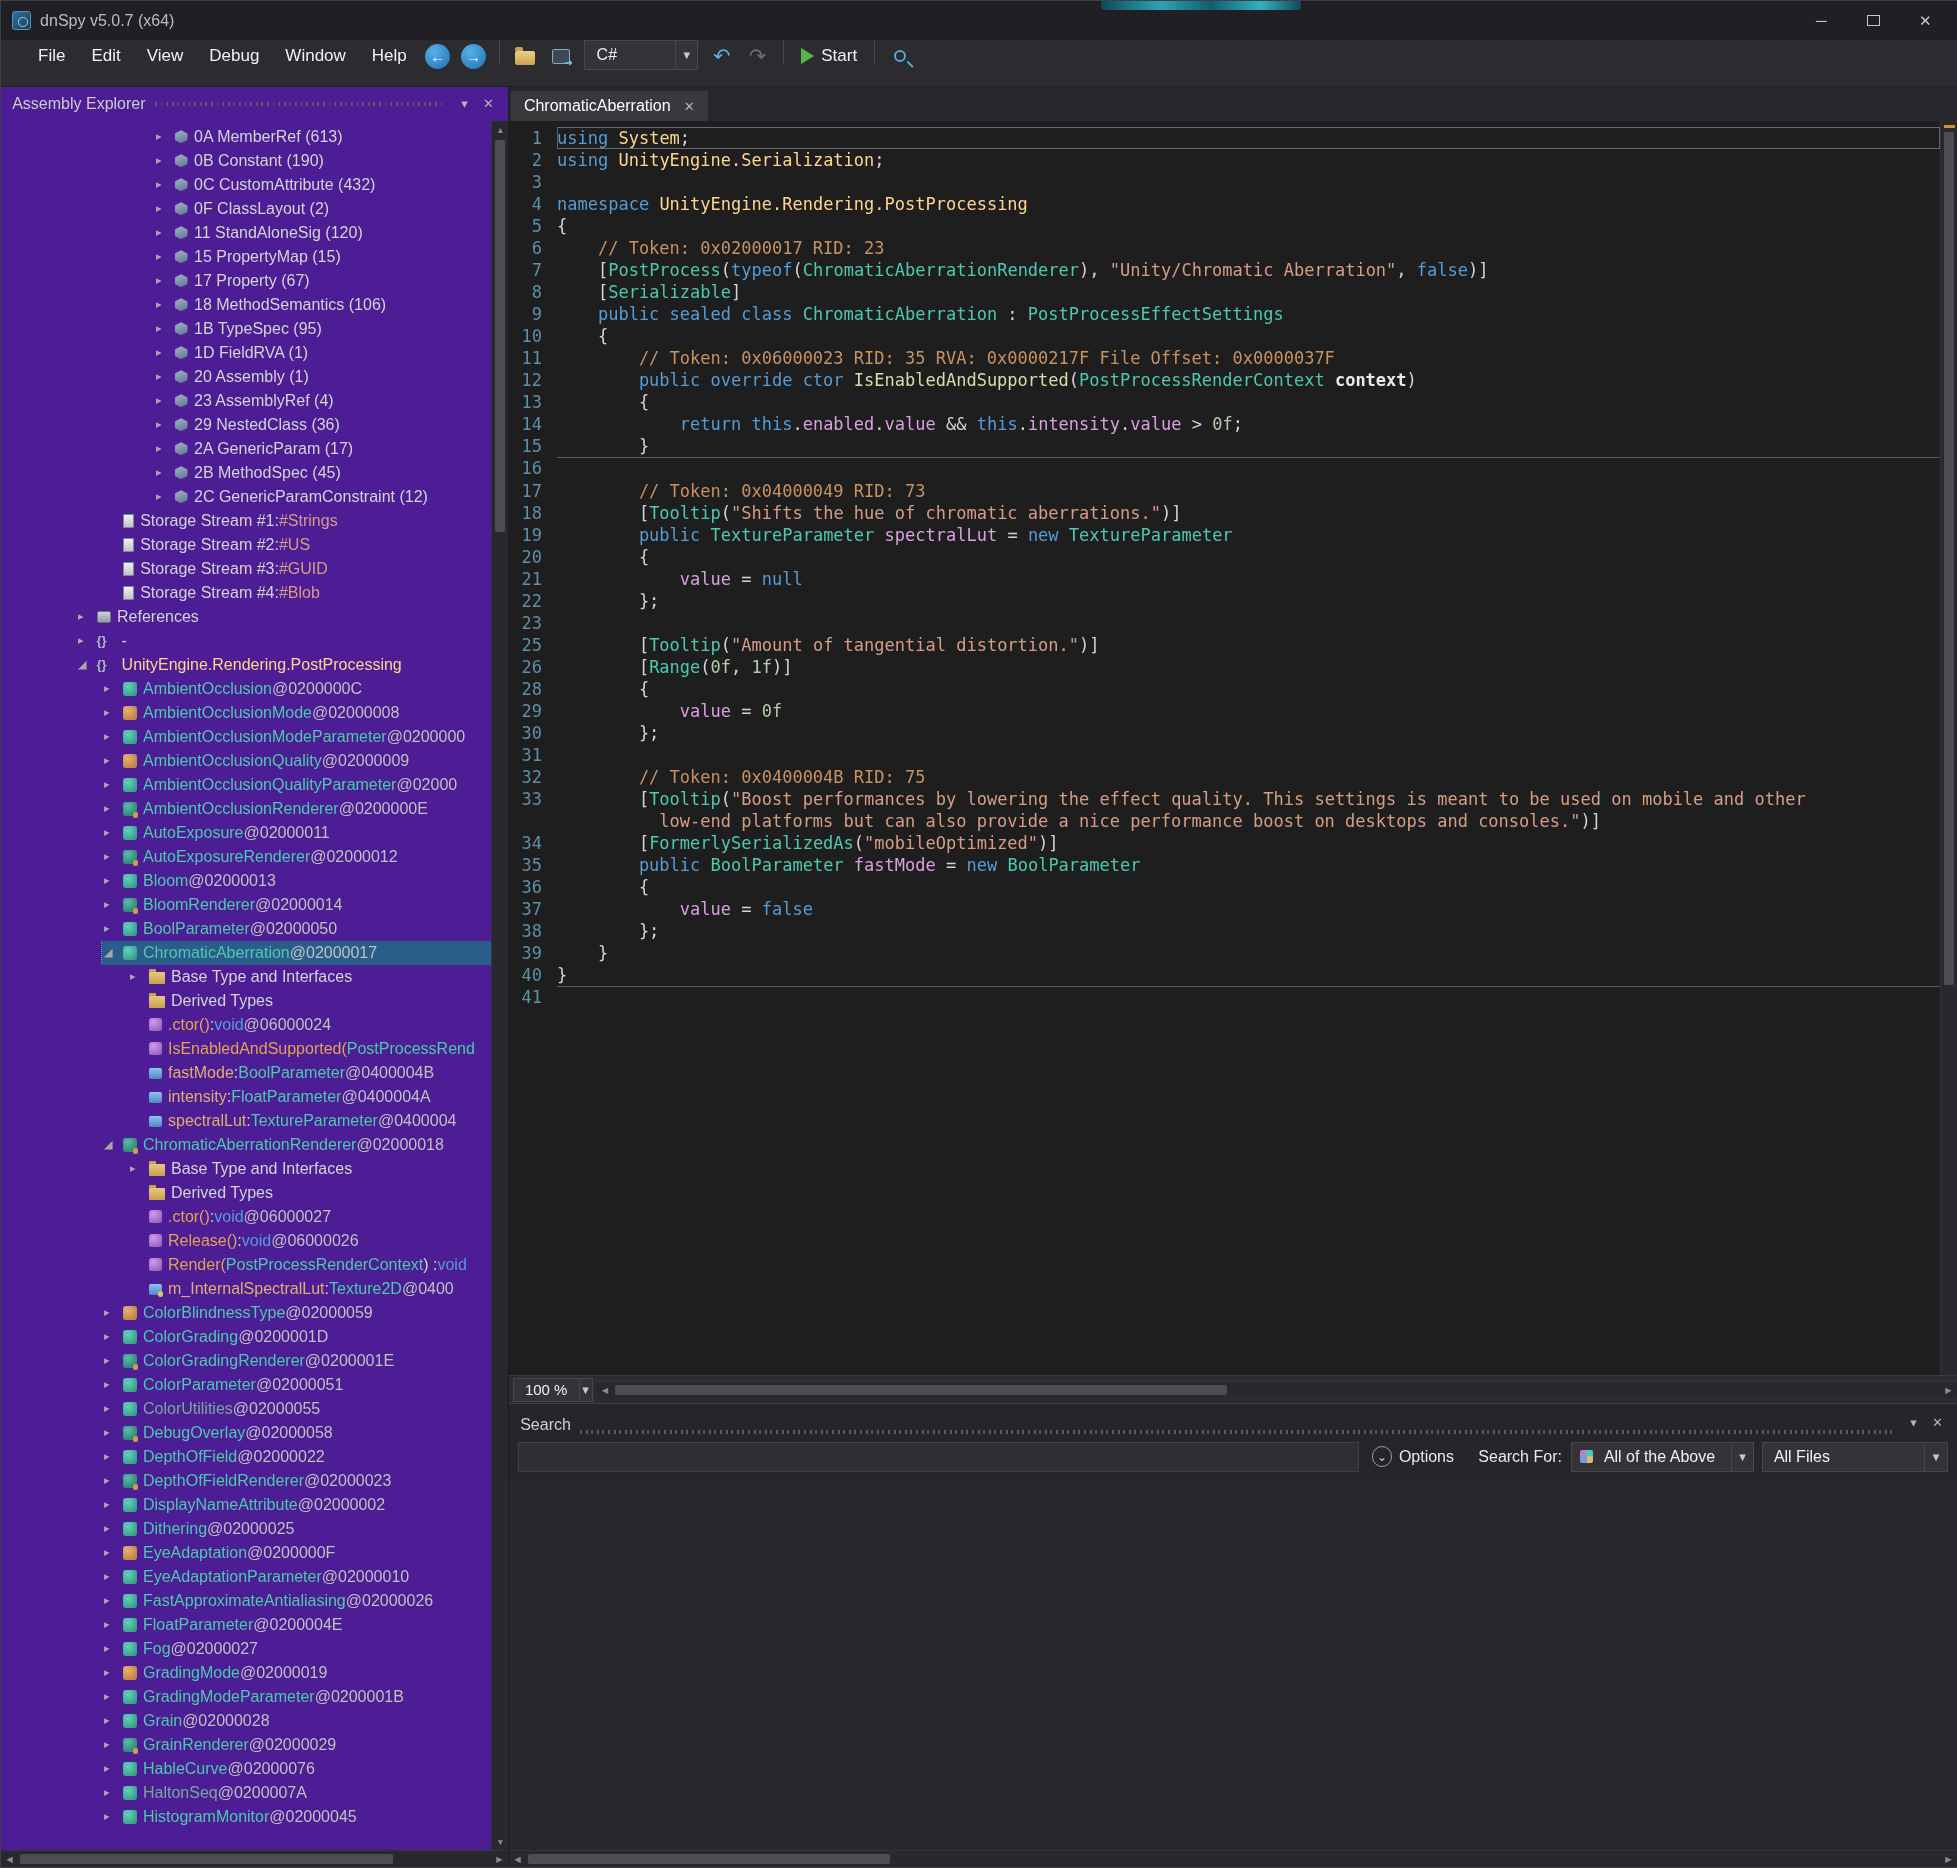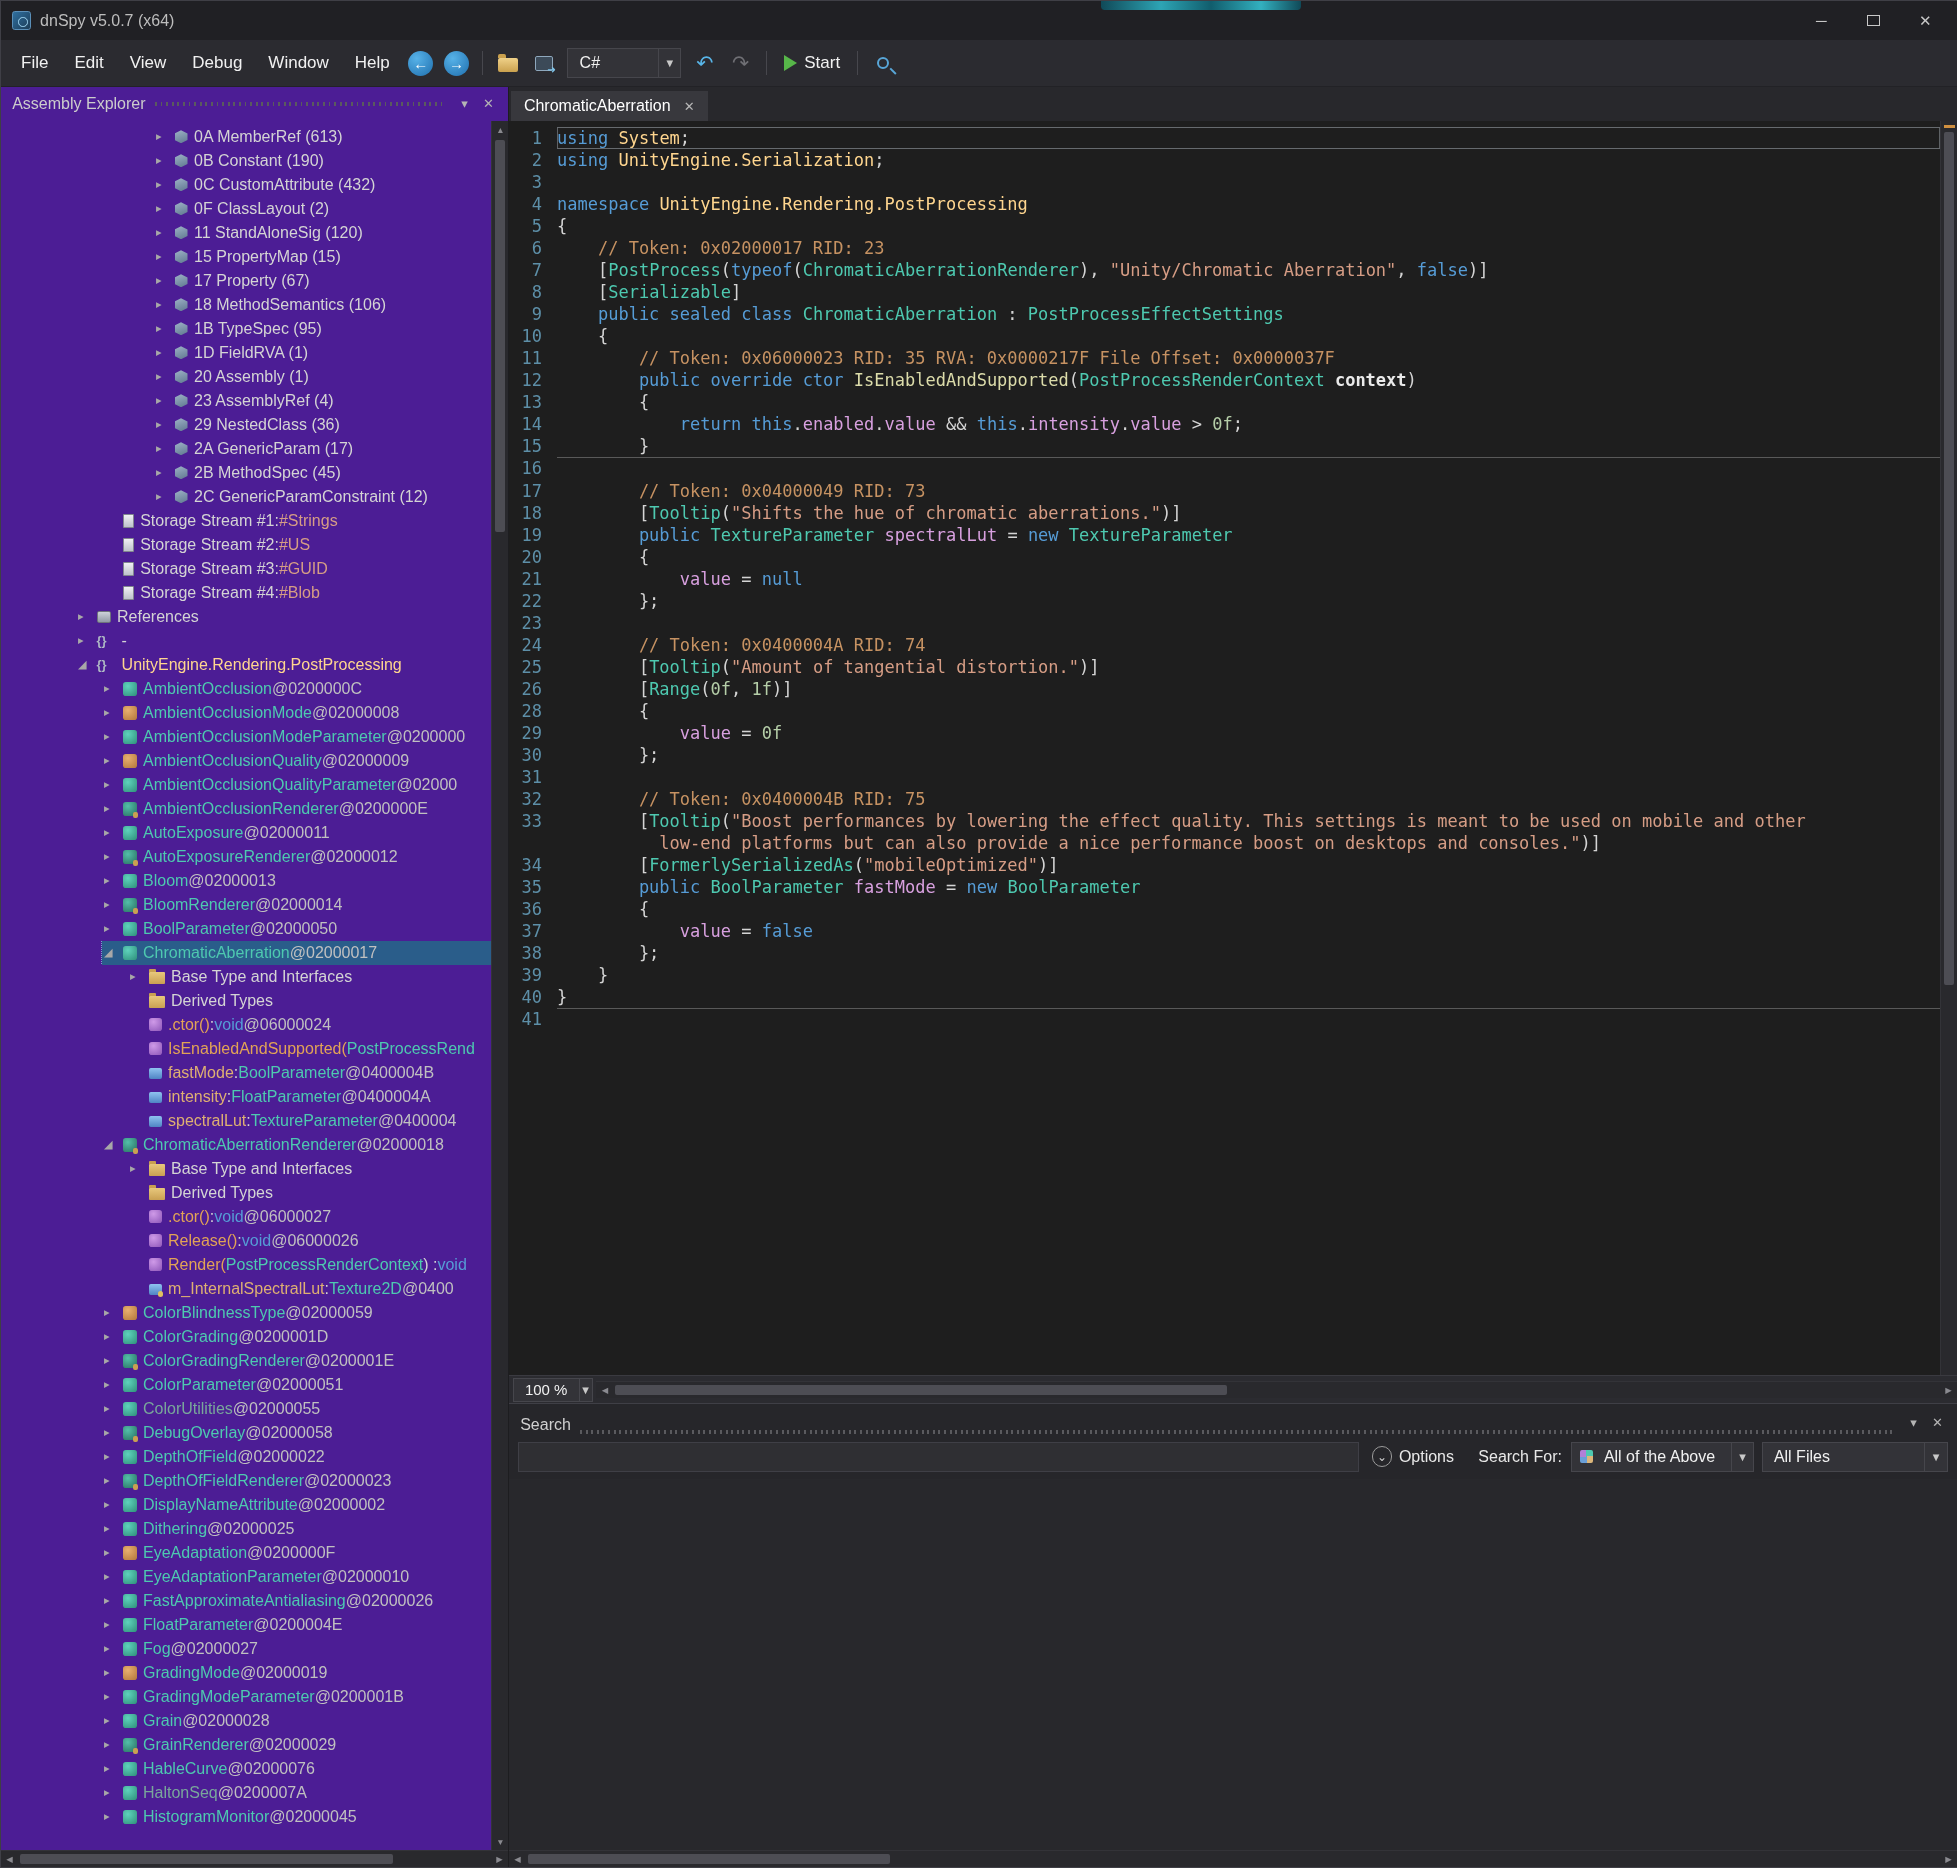--- a/index.html
+++ b/index.html
@@ -11,21 +11,21 @@
   .titlebar { height:39px; background:#202024; display:flex; align-items:center; padding:0 5.6px 0 11.2px; flex:none; position:relative; }
   .app-icon { width:18.6px; height:18.6px; margin-right:9.3px; border-radius:2.8px; background:linear-gradient(135deg,#2f6f9f,#1d3d57); border:0.9px solid #5a8fb8; position:relative; }
   .app-icon::after{ content:""; position:absolute; right:1.9px; bottom:1.9px; width:7.5px; height:7.5px; border:1.9px solid #9fd4f0; border-radius:50%; }
   .titlebar .title { color:#bdbdbd; font-size:16px; }
   .bg-fragment { position:absolute; left:1100px; top:0; width:200px; height:9.3px; background:linear-gradient(90deg,#0e4e5e,#2fb3c4 30%,#0f6475 55%,#35c0d0 80%,#0e4e5e); border-radius:0 0 3.7px 3.7px; opacity:.9; }
   .win-btns { margin-left:auto; display:flex; }
   .win-btn { width:52px; height:34px; display:flex; align-items:center; justify-content:center; color:#c8c8c8; font-size:15px; }
   .win-btn .maxbox { width:13px; height:11.2px; border:0.9px solid #c8c8c8; display:inline-block; }
 
   
-  .menubar { height:47px; background:#2b2b30; display:flex; align-items:center; padding:0 7px; flex:none; border-bottom:0.9px solid #222226; }
+  .menubar { height:47px; background:#2b2b30; display:flex; align-items:flex-start; padding:0 24px; flex:none; border-bottom:0.9px solid #222226; }
   .menu-item { color:#f1f1f1; font-size:17px; padding:5.6px 13px; cursor:default; }
   .tb-sep { width:0.9px; height:24px; background:#47474d; margin:0 7.5px; }
   .tb-btn { width:32px; height:32px; display:flex; align-items:center; justify-content:center; margin:0 1.9px; border-radius:2.8px; }
   .nav-circle { width:25px; height:25px; border-radius:50%; background:radial-gradient(circle at 35% 30%,#57b2e8,#1f6fae); color:#fff; display:flex; align-items:center; justify-content:center; font-size:15px; font-weight:bold; }
   .folder-ic { width:20.5px; height:14px; background:linear-gradient(#efd189,#caa14e); border-radius:1.9px; position:relative; margin-top:3.7px; }
   .folder-ic::before { content:""; position:absolute; top:-3.7px; left:0; width:8.4px; height:3.7px; background:#caa14e; border-radius:1.9px 1.9px 0 0; }
   .winarrow-ic { width:18.6px; height:15px; border:1.9px solid #8fa8bd; background:#3c4a58; border-radius:1.9px; position:relative; }
   .winarrow-ic::after { content:"➜"; position:absolute; right:-3.7px; bottom:-5.6px; font-size:10.3px; color:#7fc3e8; }
   .combo { display:flex; align-items:center; background:#333338; border:0.9px solid #46464c; height:30px; color:#f1f1f1; font-size:16px; }
   .combo .combo-text { padding:0 11.2px; flex:1; white-space:nowrap; }
@@ -858,24 +858,20 @@
             </div>
             <div class="crow">
               <span class="ln">22</span>
               <span class="cc"><span class="tab-ind"></span><span class="tab-ind"></span><span class="tk-p">};</span></span>
             </div>
             <div class="crow">
               <span class="ln">23</span>
               <span class="cc"><span class="tab-ind"></span><span class="tab-ind"></span></span>
             </div>
             <div class="crow">
-              <span class="ln">24</span>
-              <span class="cc"><span class="tab-ind"></span><span class="tab-ind"></span><span class="tk-c">// Token: 0x0400004A RID: 74</span></span>
-            </div>
-            <div class="crow">
               <span class="ln">25</span>
               <span class="cc"><span class="tab-ind"></span><span class="tab-ind"></span><span class="tk-p">[</span><span class="tk-t">Tooltip</span><span class="tk-p">(</span><span class="tk-s">"Amount of tangential distortion."</span><span class="tk-p">)]</span></span>
             </div>
             <div class="crow">
               <span class="ln">26</span>
               <span class="cc"><span class="tab-ind"></span><span class="tab-ind"></span><span class="tk-p">[</span><span class="tk-t">Range</span><span class="tk-p">(</span><span class="tk-d">0f</span><span class="tk-p">, </span><span class="tk-d">1f</span><span class="tk-p">)]</span></span>
             </div>
             <div class="crow">
               <span class="ln">28</span>
               <span class="cc"><span class="tab-ind"></span><span class="tab-ind"></span><span class="tk-p">{</span></span>

